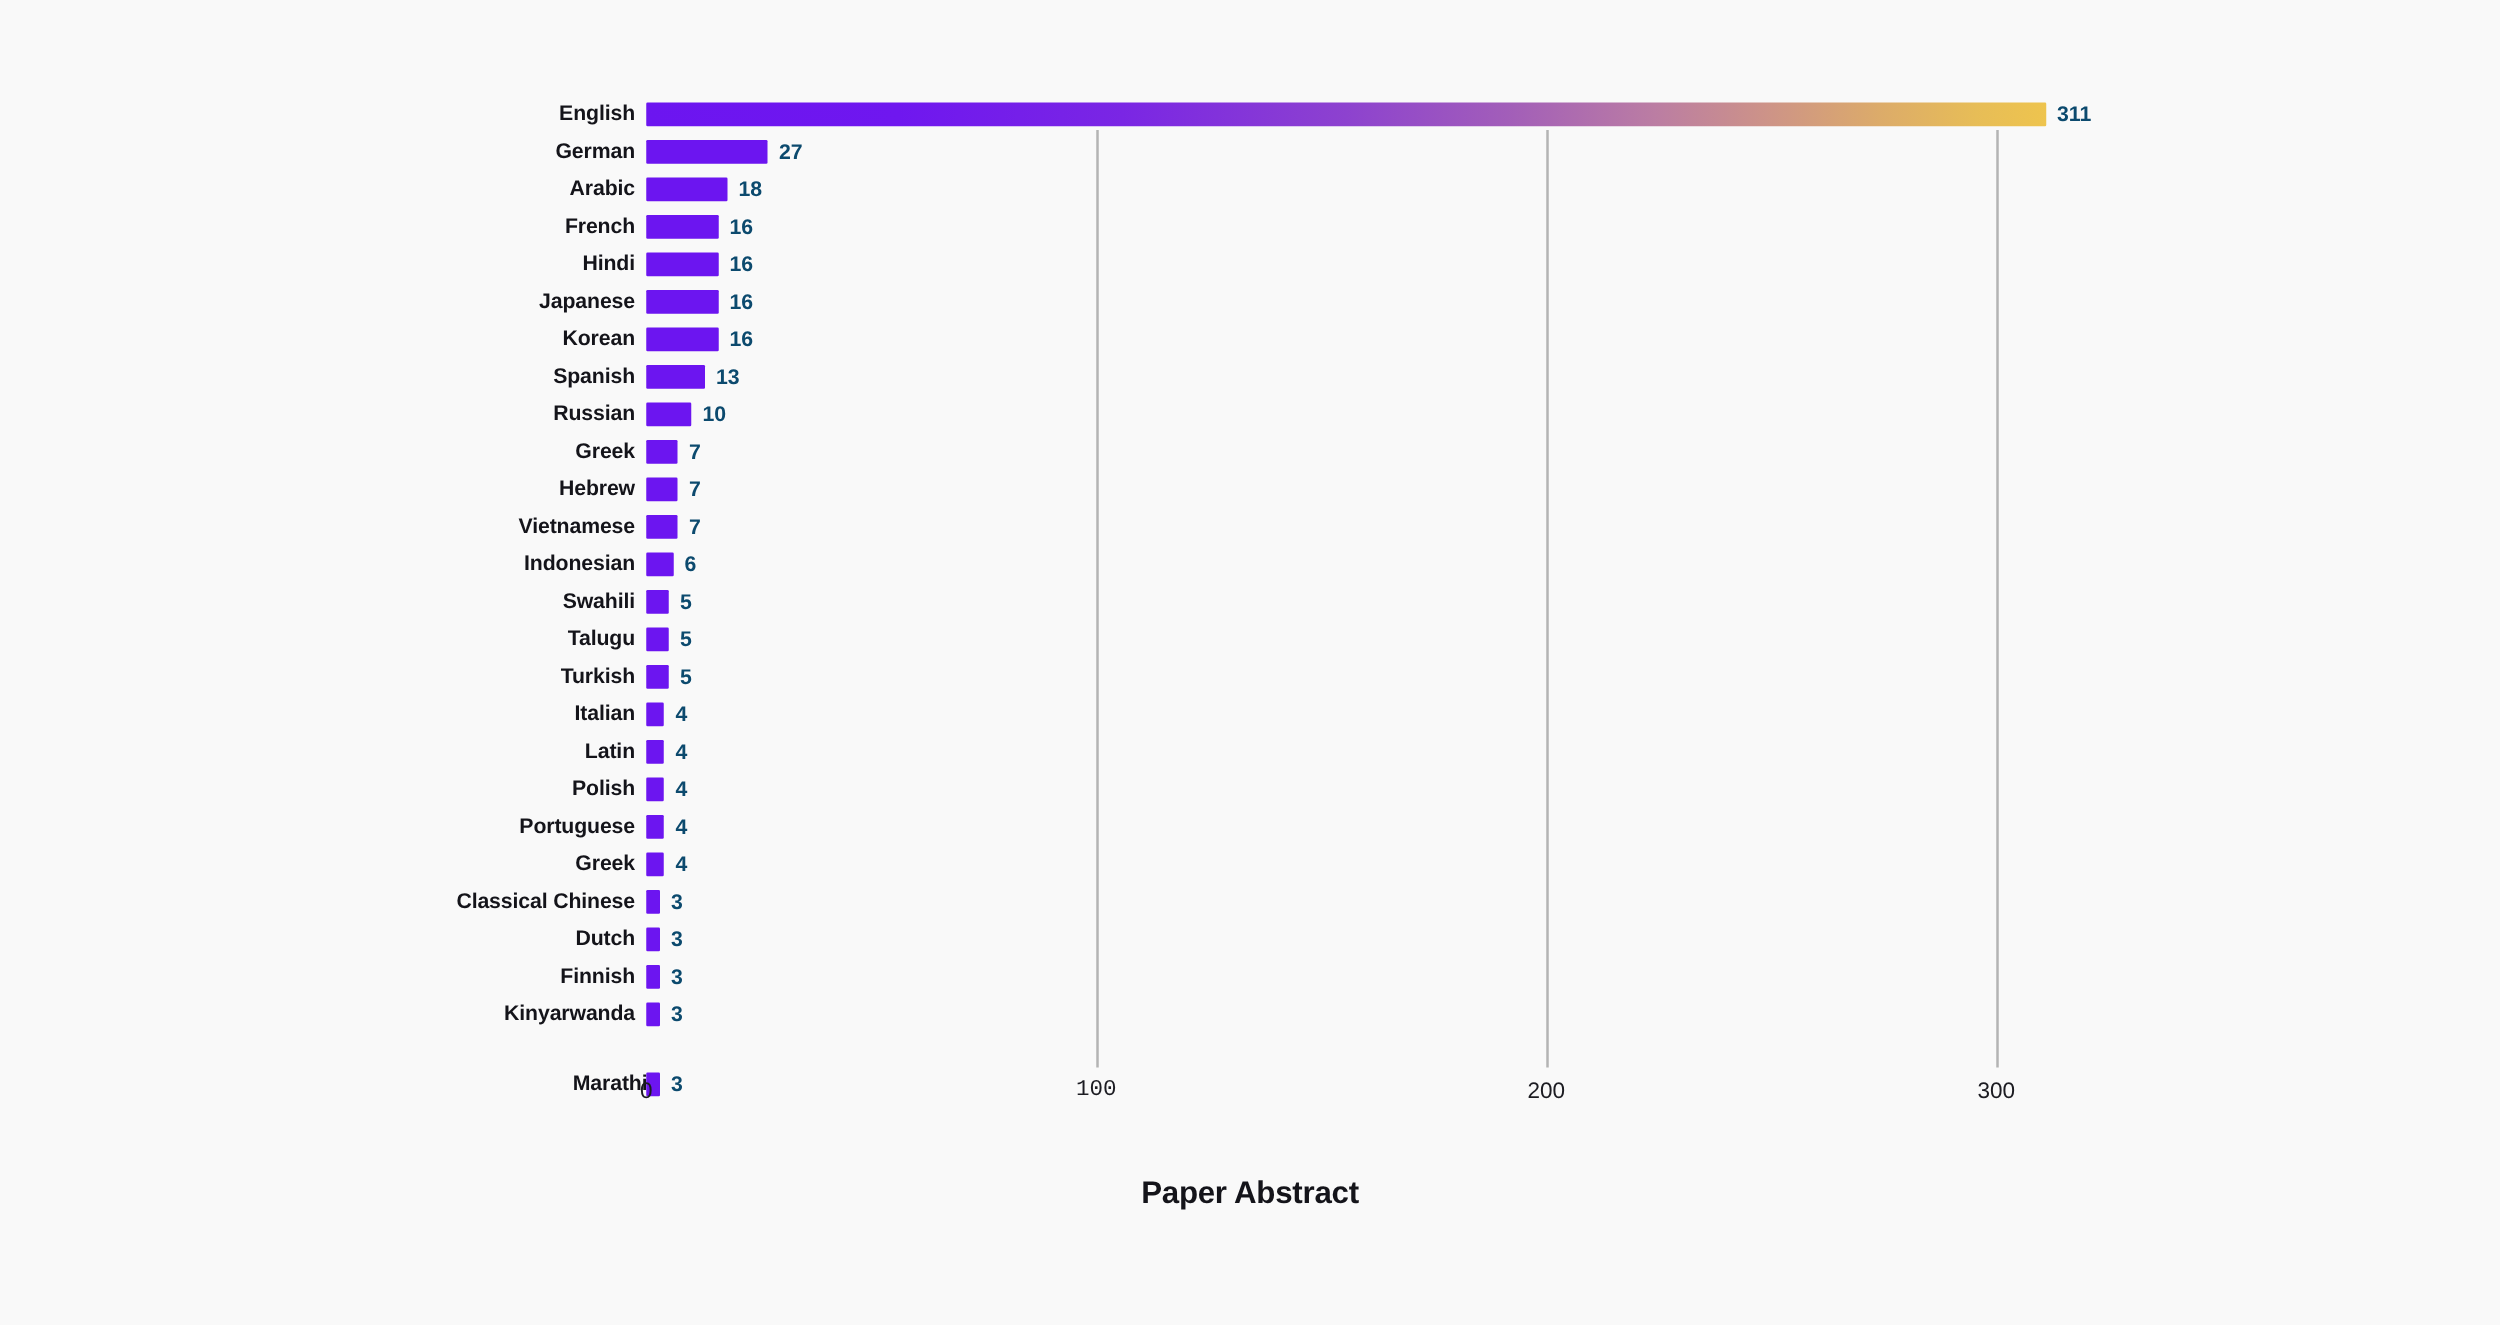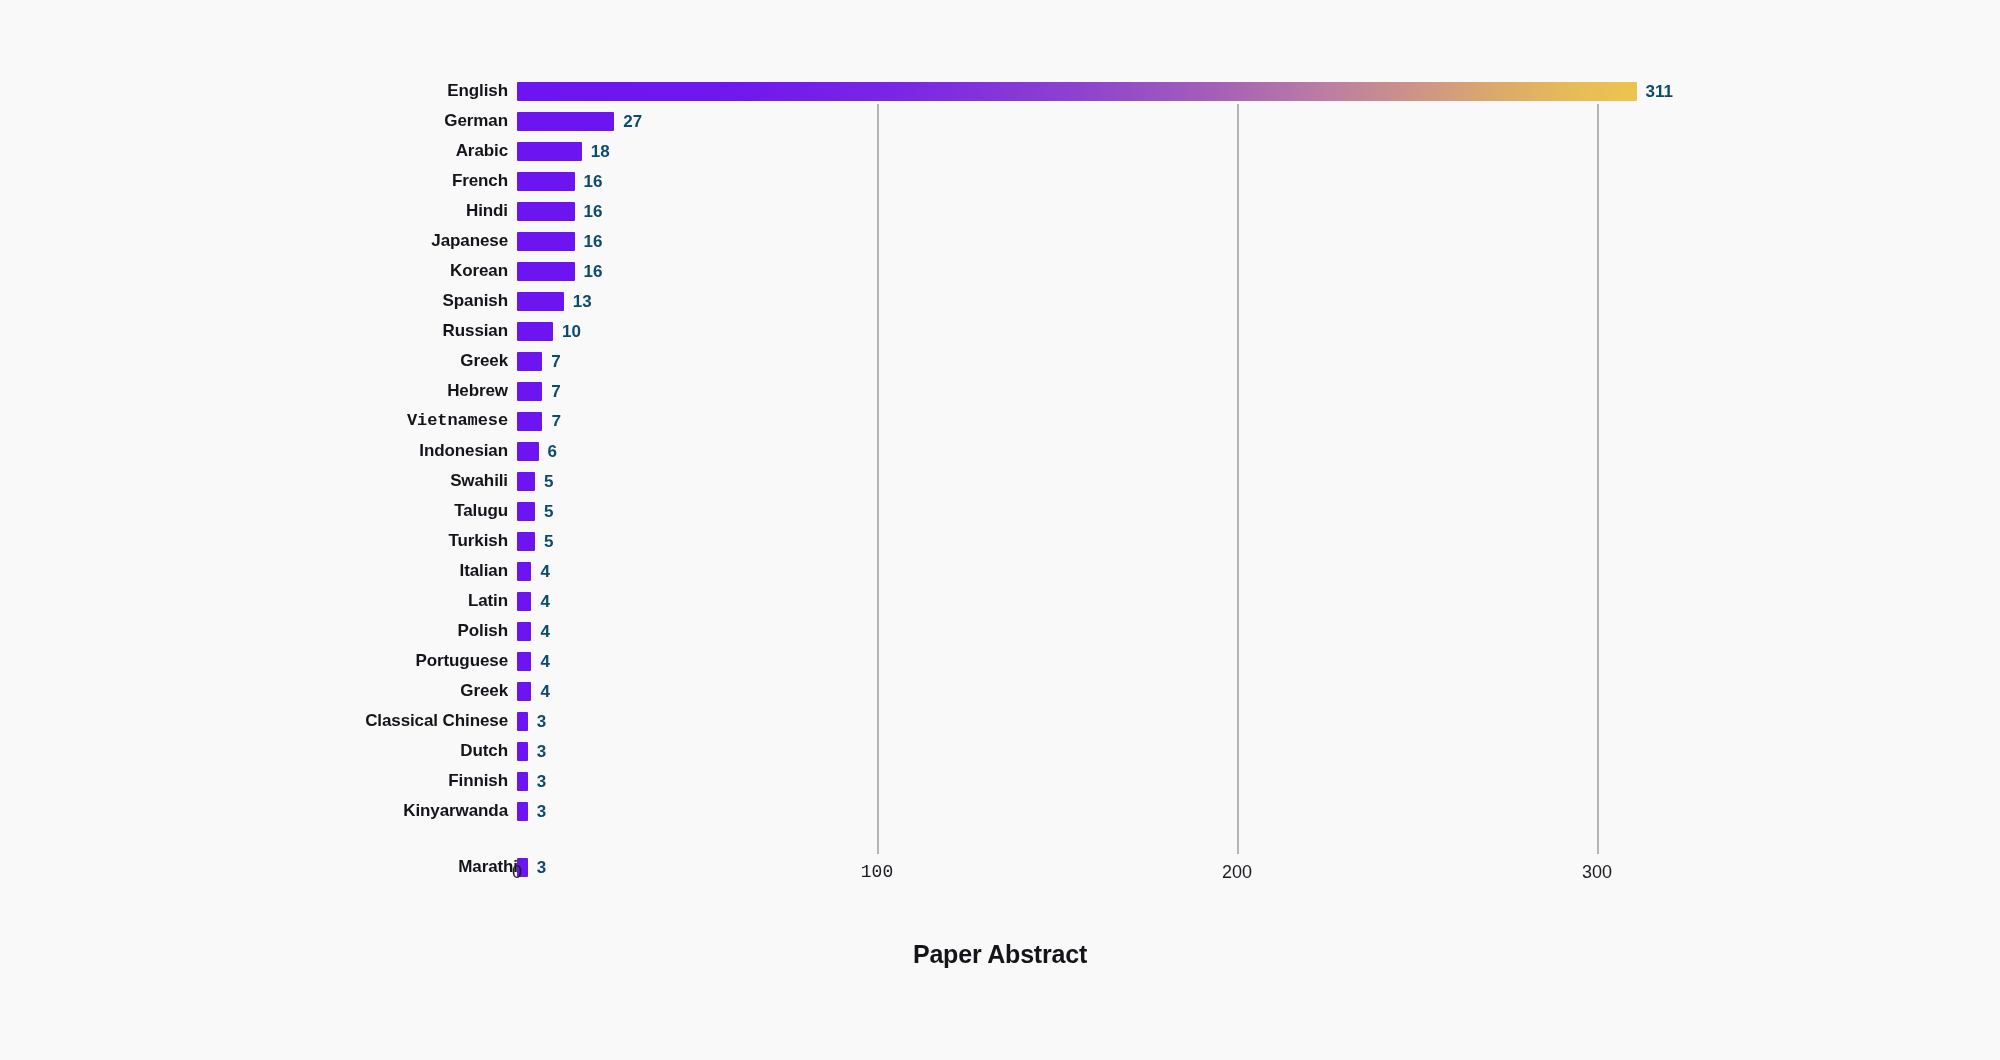--- a/index.html
+++ b/index.html
@@ -202,21 +202,21 @@
             <div class="bar-value">7</div>
           </div>
         </div>
         <div class="row" style="top: 376px;">
           <div class="row-label">Hebrew</div>
           <div class="bar-wrap">
             <div class="bar" style="width: 25.2px;"></div>
             <div class="bar-value">7</div>
           </div>
         </div>
-        <div class="row" style="top: 406px; font-family: Liberation Mono, monospace;">
+        <div class="row" style="top: 406px;">
           <div class="row-label">Vietnamese</div>
           <div class="bar-wrap">
             <div class="bar" style="width: 25.2px;"></div>
             <div class="bar-value">7</div>
           </div>
         </div>
         <div class="row" style="top: 436px;">
           <div class="row-label">Indonesian</div>
           <div class="bar-wrap">
             <div class="bar" style="width: 21.6px;"></div>

